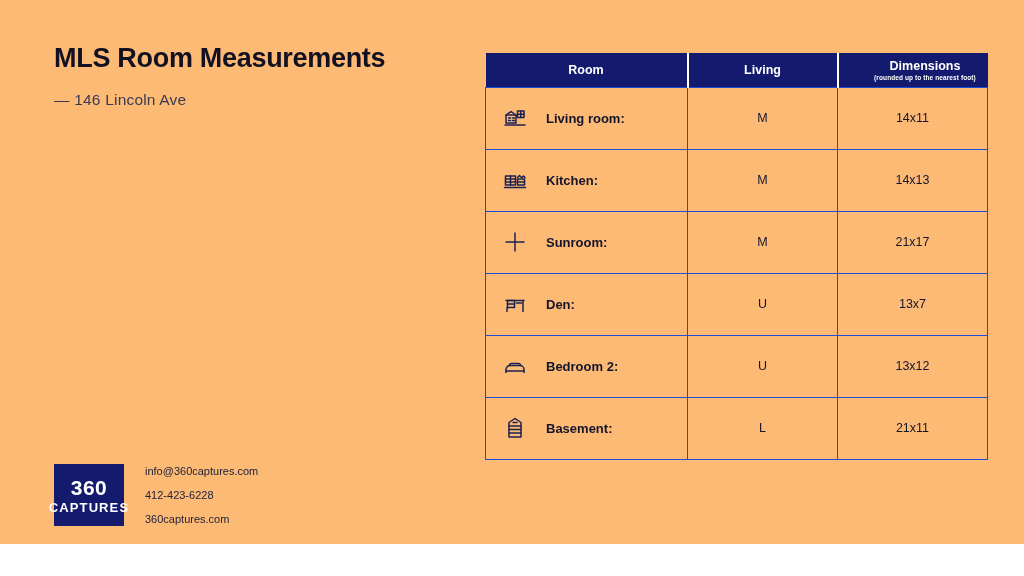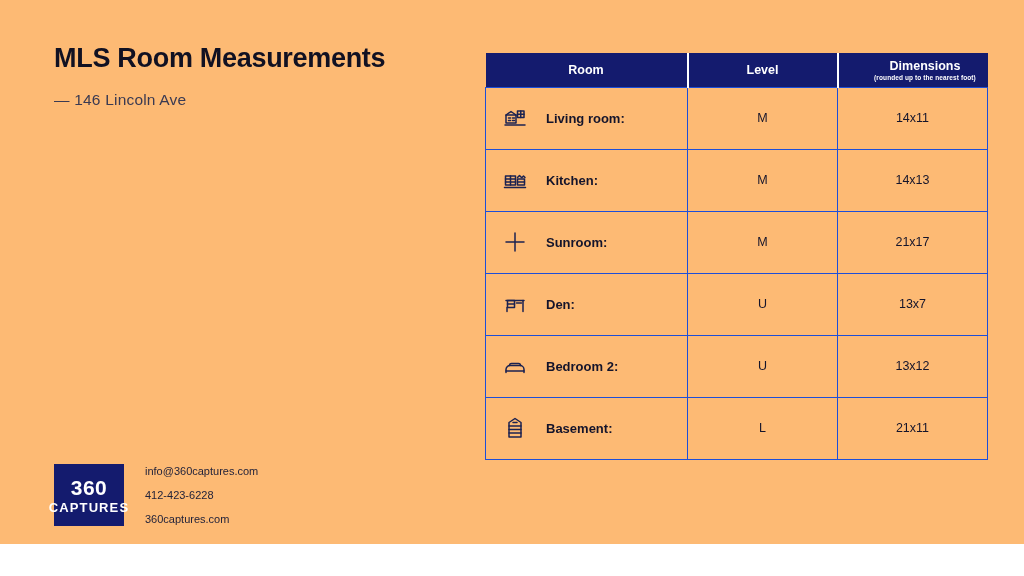--- a/index.html
+++ b/index.html
@@ -172,21 +172,21 @@
   </div>
 
   <div class="table-wrap">
     <table>
       <thead>
         <tr>
           <th>
             <span>Room</span>
           </th>
           <th>
-            <span>Level</span>
+            <span>Living</span>
           </th>
           <th>
             <span>Dimensions</span>
             <span class="th-note">(rounded up to the nearest foot)</span>
           </th>
         </tr>
       </thead>
       <tbody id="table-body">
           <tr>
             <td>

